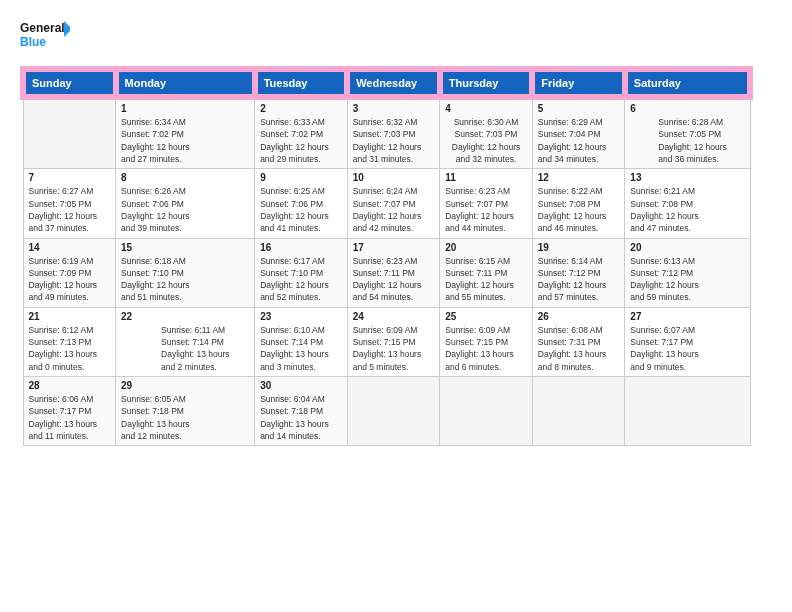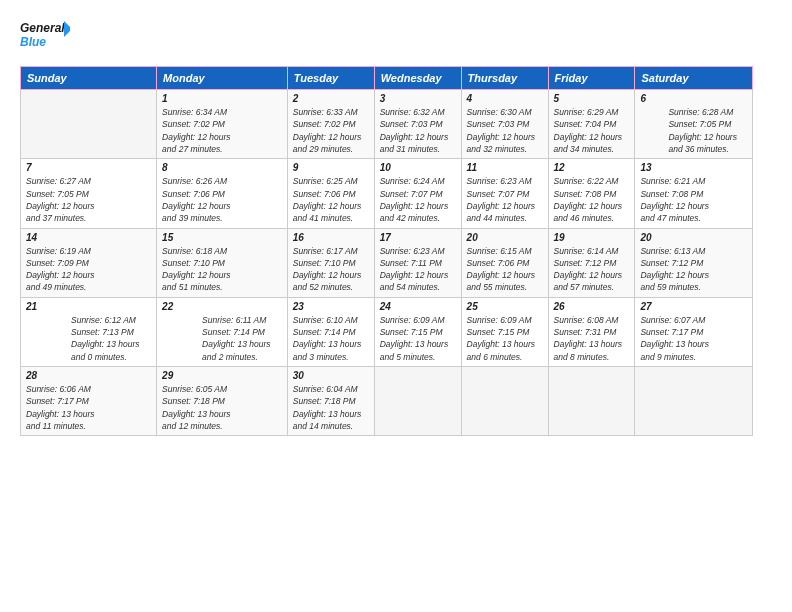--- a/index.html
+++ b/index.html
@@ -8,21 +8,20 @@
       background: #fff;
       width: 792px;
       height: 612px;
       overflow: hidden;
     }
     .page {
       width: 773px;
       height: 612px;
       padding: 16px 20px 28px 20px;
       background: #fff;
-      font-style: italic;
     }
     .header {
       display: flex;
       justify-content: space-between;
       align-items: flex-start;
       margin-bottom: 10px;
     }
     .logo {
       display: flex;
       align-items: center;
@@ -45,21 +44,21 @@
       border-collapse: collapse;
       font-size: 9px;
     }
     thead tr th {
       background-color: #1565C0;
       color: #fff;
       text-align: left;
       padding: 5px 6px;
       font-size: 11px;
       font-weight: bold;
-      border: 1px solid #f9a8d4;
+      border: 6px solid #f9a8d4;
     }
     tbody tr td {
       border: 1px solid #ccc;
       padding: 3px 5px;
       vertical-align: top;
       font-size: 8.5px;
       color: #222;
       background: #fff;
       min-height: 70px;
     }
@@ -129,21 +128,21 @@
           </td>
           <td>
             <span class="date-num">3</span>
             <div class="cell-info" style="white-space: pre-line;">Sunrise: 6:32 AM
 Sunset: 7:03 PM
 Daylight: 12 hours
 and 31 minutes.</div>
           </td>
           <td>
             <span class="date-num">4</span>
-            <div class="cell-info" style="white-space: pre-line;">Sunrise: 6:30 AM
+            <div class="cell-info" style="white-space: pre-line; text-align: center;">Sunrise: 6:30 AM
 Sunset: 7:03 PM
 Daylight: 12 hours
 and 32 minutes.</div>
           </td>
           <td>
             <span class="date-num">5</span>
             <div class="cell-info" style="white-space: pre-line;">Sunrise: 6:29 AM
 Sunset: 7:04 PM
 Daylight: 12 hours
 and 34 minutes.</div>
@@ -232,21 +231,21 @@
           <td>
             <span class="date-num">17</span>
             <div class="cell-info" style="white-space: pre-line;">Sunrise: 6:23 AM
 Sunset: 7:11 PM
 Daylight: 12 hours
 and 54 minutes.</div>
           </td>
           <td>
             <span class="date-num">20</span>
             <div class="cell-info" style="white-space: pre-line;">Sunrise: 6:15 AM
-Sunset: 7:06 PM
+Sunset: 7:11 PM
 Daylight: 12 hours
 and 55 minutes.</div>
           </td>
           <td>
             <span class="date-num">19</span>
             <div class="cell-info" style="white-space: pre-line;">Sunrise: 6:14 AM
 Sunset: 7:12 PM
 Daylight: 12 hours
 and 57 minutes.</div>
           </td>
@@ -254,21 +253,21 @@
             <span class="date-num">20</span>
             <div class="cell-info" style="white-space: pre-line;">Sunrise: 6:13 AM
 Sunset: 7:12 PM
 Daylight: 12 hours
 and 59 minutes.</div>
           </td>
         </tr>
         <tr>
           <td>
             <span class="date-num">21</span>
-            <div class="cell-info" style="white-space: pre-line; margin-left: 45px;">Sunrise: 6:12 AM
+            <div class="cell-info" style="white-space: pre-line;">Sunrise: 6:12 AM
 Sunset: 7:13 PM
 Daylight: 13 hours
 and 0 minutes.</div>
           </td>
           <td>
             <span class="date-num">22</span>
             <div class="cell-info" style="white-space: pre-line; margin-left: 40px;">Sunrise: 6:11 AM
 Sunset: 7:14 PM
 Daylight: 13 hours
 and 2 minutes.</div>

